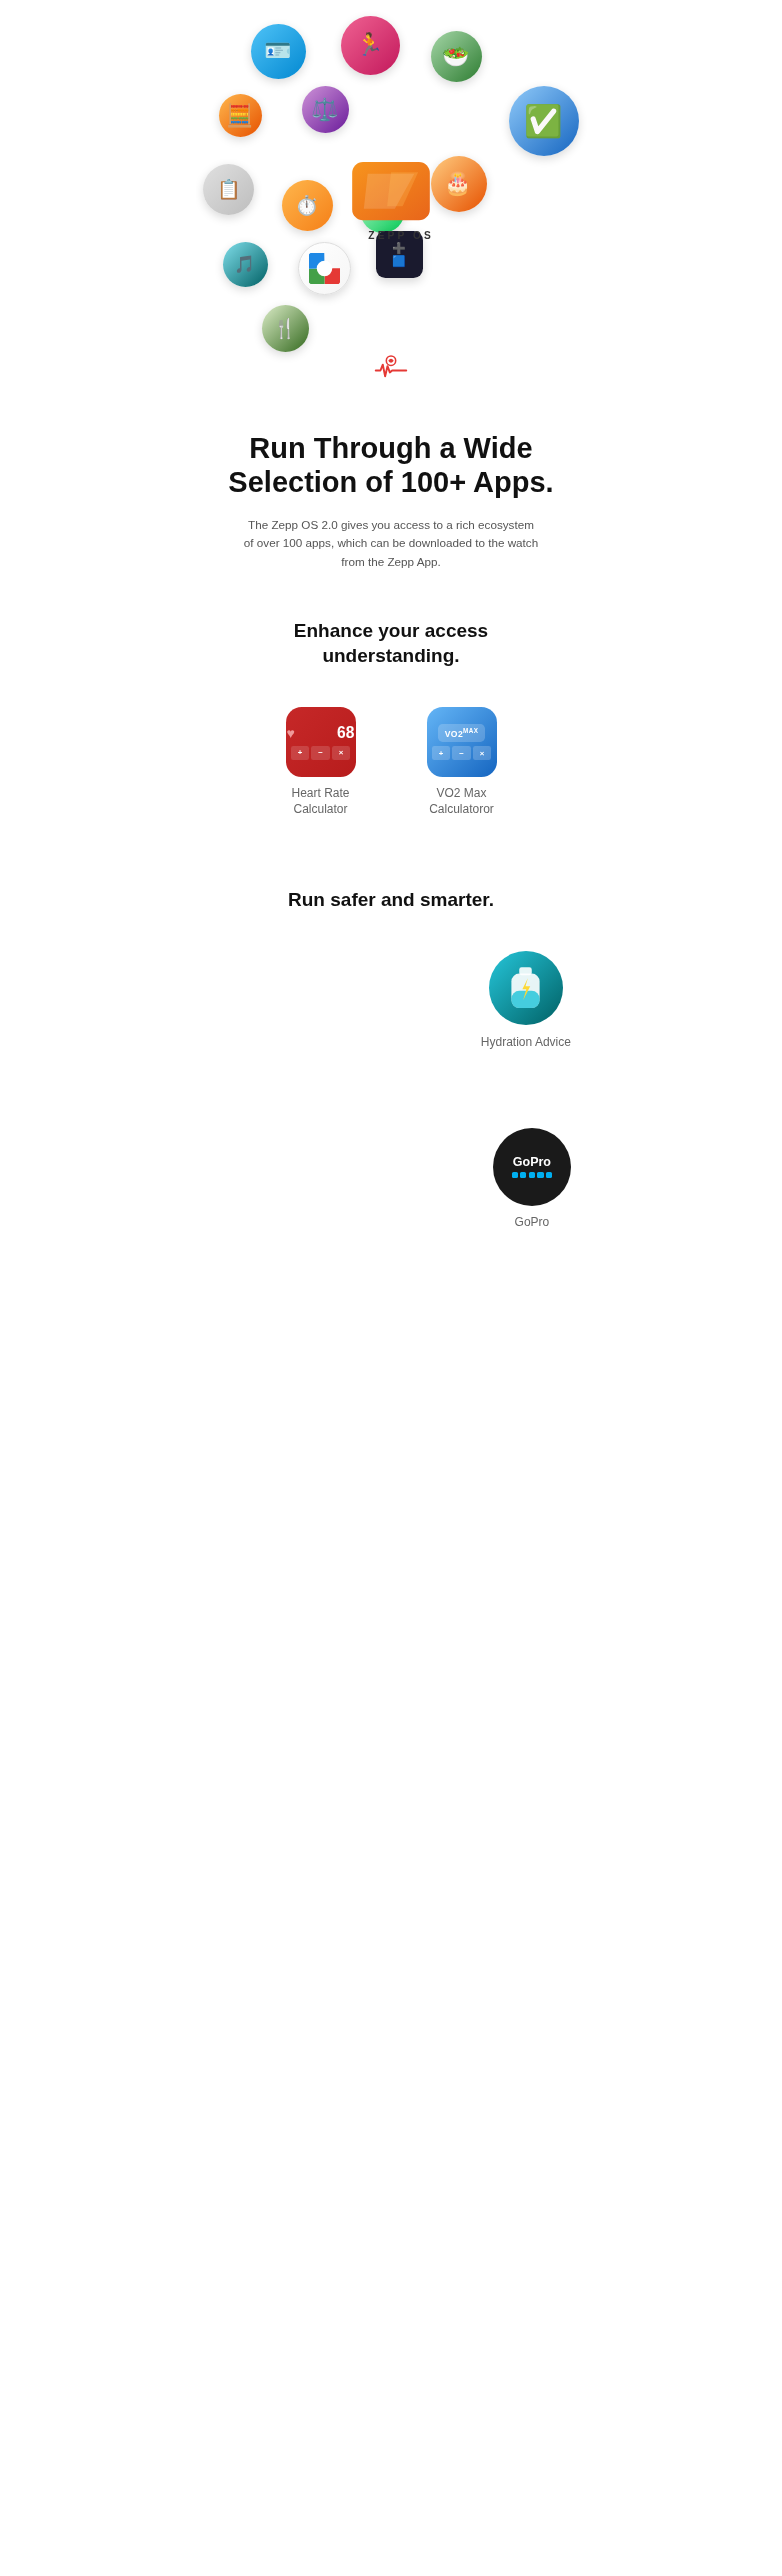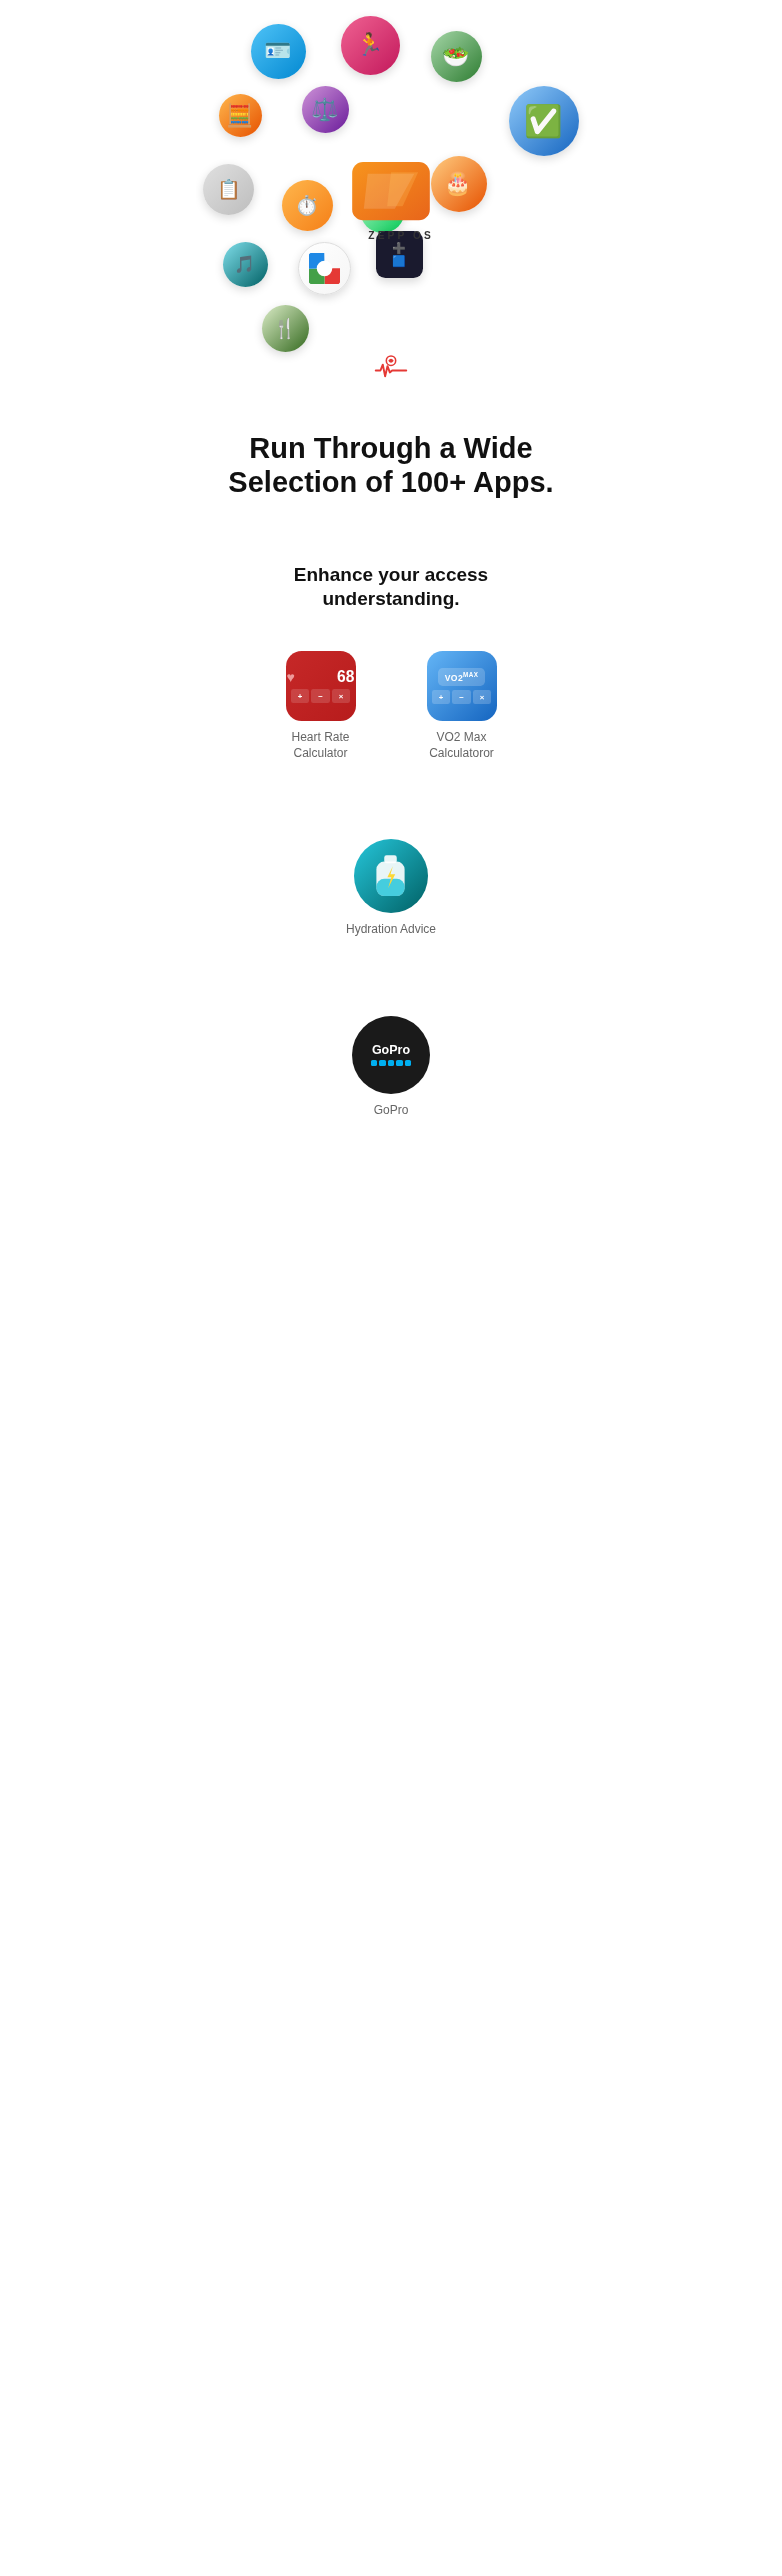--- a/index.html
+++ b/index.html
@@ -264,21 +264,21 @@
     .vitals-bottom {
       position: absolute;
       bottom: 11.7px;
       left: 50%;
       transform: translateX(-50%);
     }
 
     
     .apps-single {
       display: flex;
-      justify-content: center;
+      justify-content: flex-end;
       padding: 31px 15.6px 15.6px;
     }
 
     .section-bottom-pad {
       padding-bottom: 23.5px;
     }
   </style>
 </head>
 <body>
 
@@ -355,20 +355,21 @@
       <circle cx="27.5" cy="27.5" r="27.5" fill="white" filter="url(#shadow)"></circle>
       <path d="M8 27.5 L14 27.5 L17 20 L20 35 L23 22 L26 30 L29 27.5 L47 27.5" stroke="#e53935" stroke-width="2.5" fill="none" stroke-linecap="round" stroke-linejoin="round"></path>
       <circle cx="27.5" cy="15" r="6" fill="none" stroke="#e53935" stroke-width="2"></circle>
       <path d="M24 15 Q27.5 10 31 15 Q27.5 20 24 15Z" fill="#e53935"></path>
     </svg>
   </div>
 </div>
 
 <div class="content-section">
   <h1 class="main-heading">Run Through a Wide Selection of 100+ Apps.</h1>
+  <p class="sub-text">The Zepp OS 2.0 gives you access to a rich ecosystem of over 100 apps, which can be downloaded to the watch from the Zepp App.</p>
 </div>
 
 <div>
   <h2 class="feature-heading">Enhance your access understanding.</h2>
   <div class="apps-grid">
 
     <div class="app-item">
       <div class="heart-rate-icon">
         <div class="hr-top">
           <span class="heart-symbol">♥</span>
@@ -395,20 +396,21 @@
         </div>
       </div>
       <span class="app-label">VO2 Max Calculatoror</span>
     </div>
   </div>
 </div>
 
 <div class="section-divider"></div>
 
 <div>
+  <h2 class="feature-heading">Run safer and smarter.</h2>
   <div class="apps-single">
 
     <div class="app-item">
       <div style="width:74px;height:74px;border-radius:50%;background:linear-gradient(135deg,#26c6da,#006064);display:flex;align-items:center;justify-content:center;position:relative;overflow:hidden;">
 
         <svg width="47" height="55" viewBox="0 0 60 70">
 
           <rect x="22" y="8" width="16" height="10" rx="3" fill="white" opacity="0.9"></rect>
 
           <rect x="12" y="16" width="36" height="44" rx="10" fill="white" opacity="0.9"></rect>

